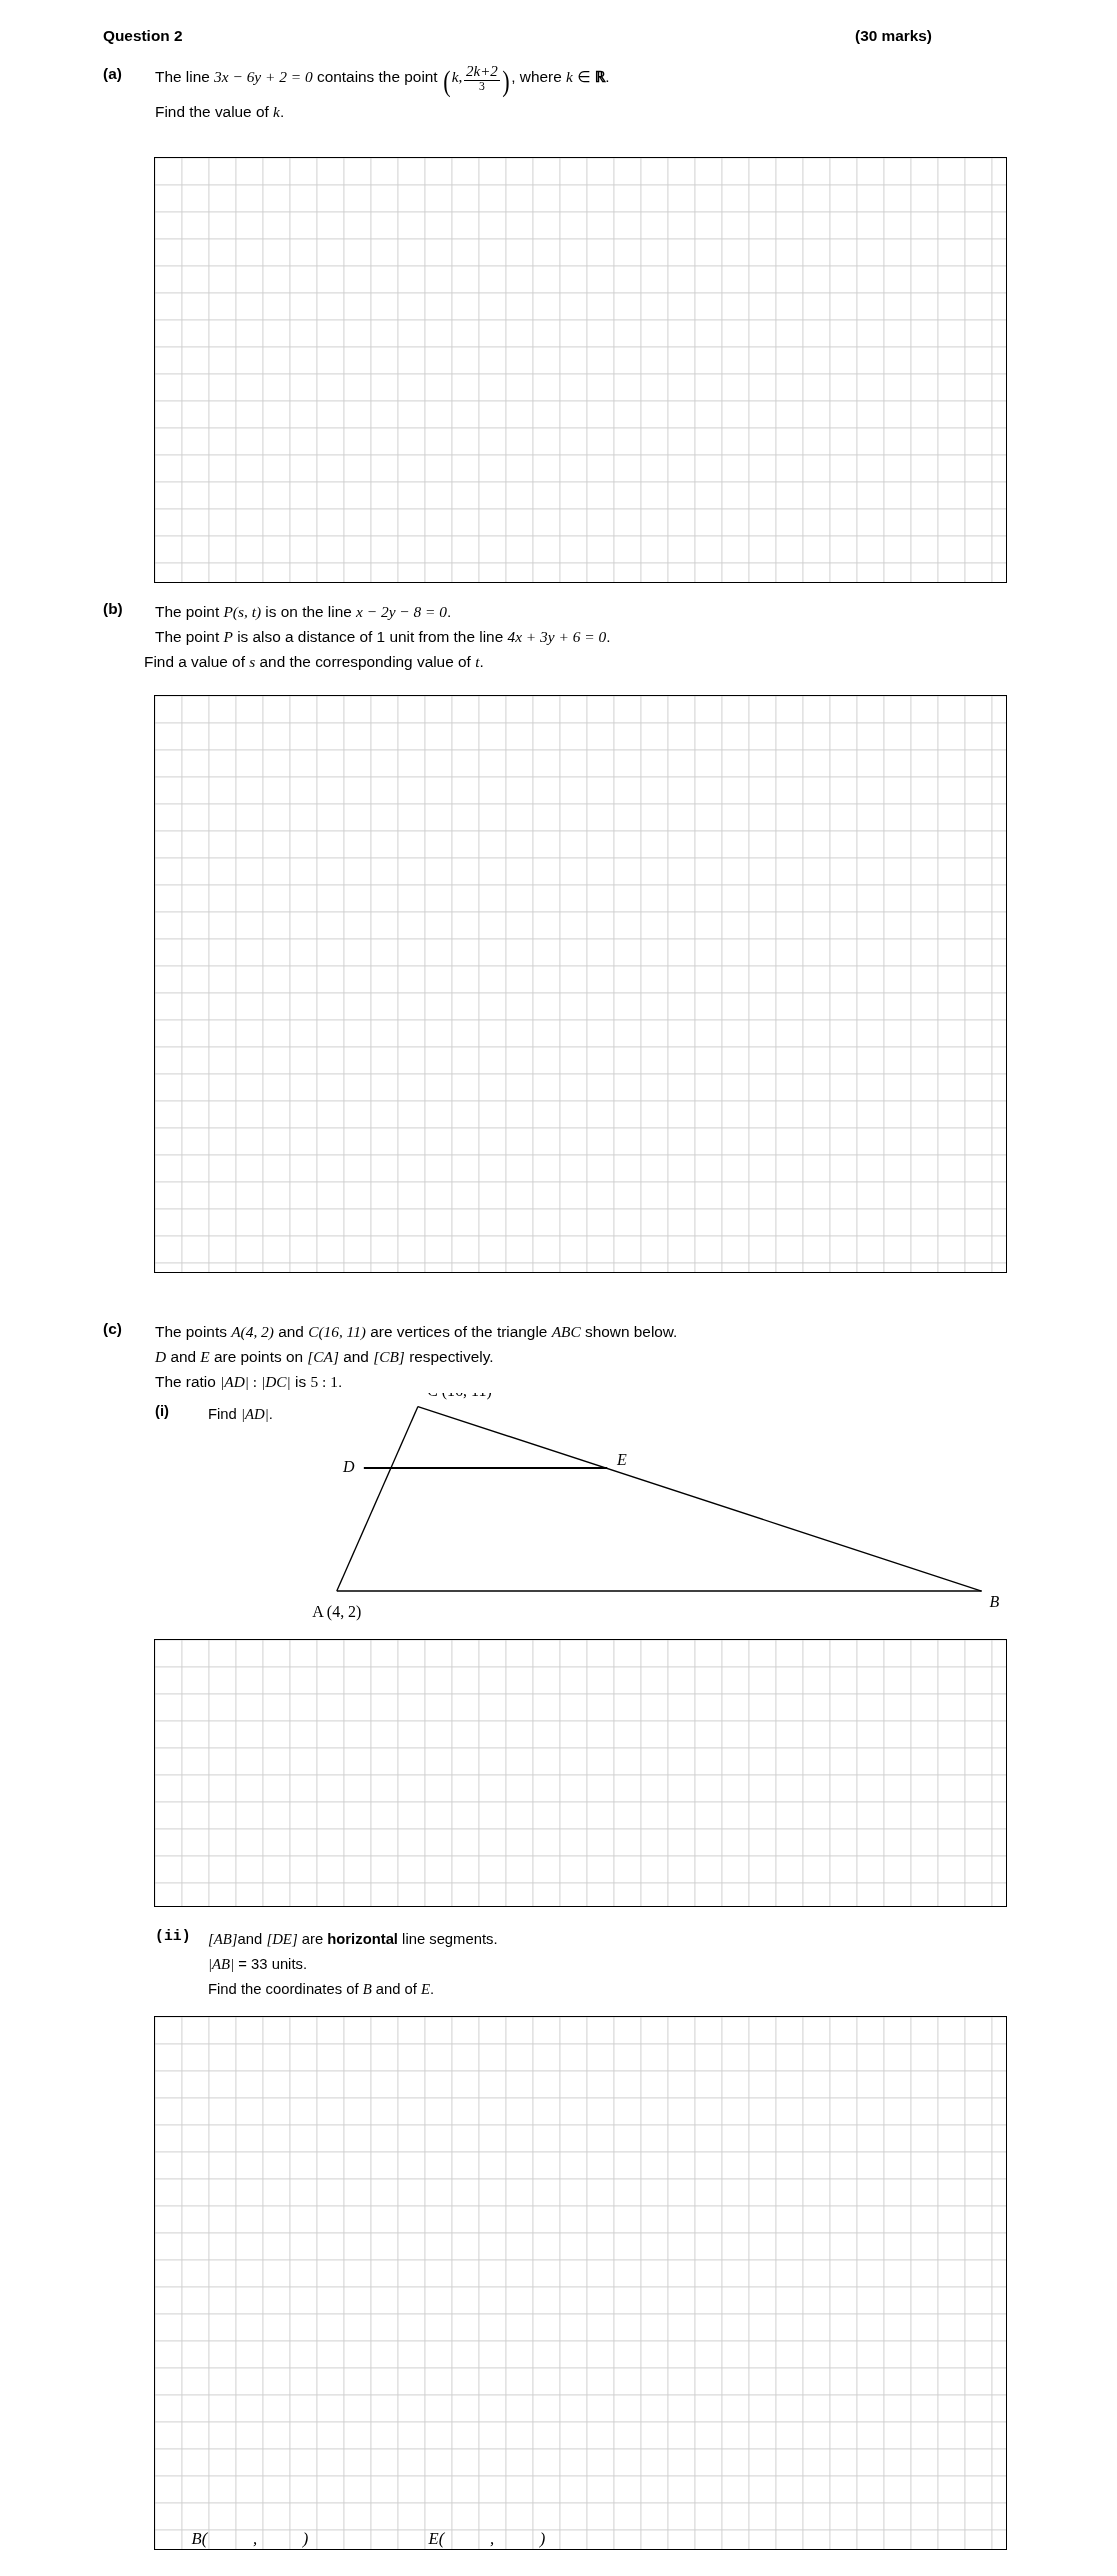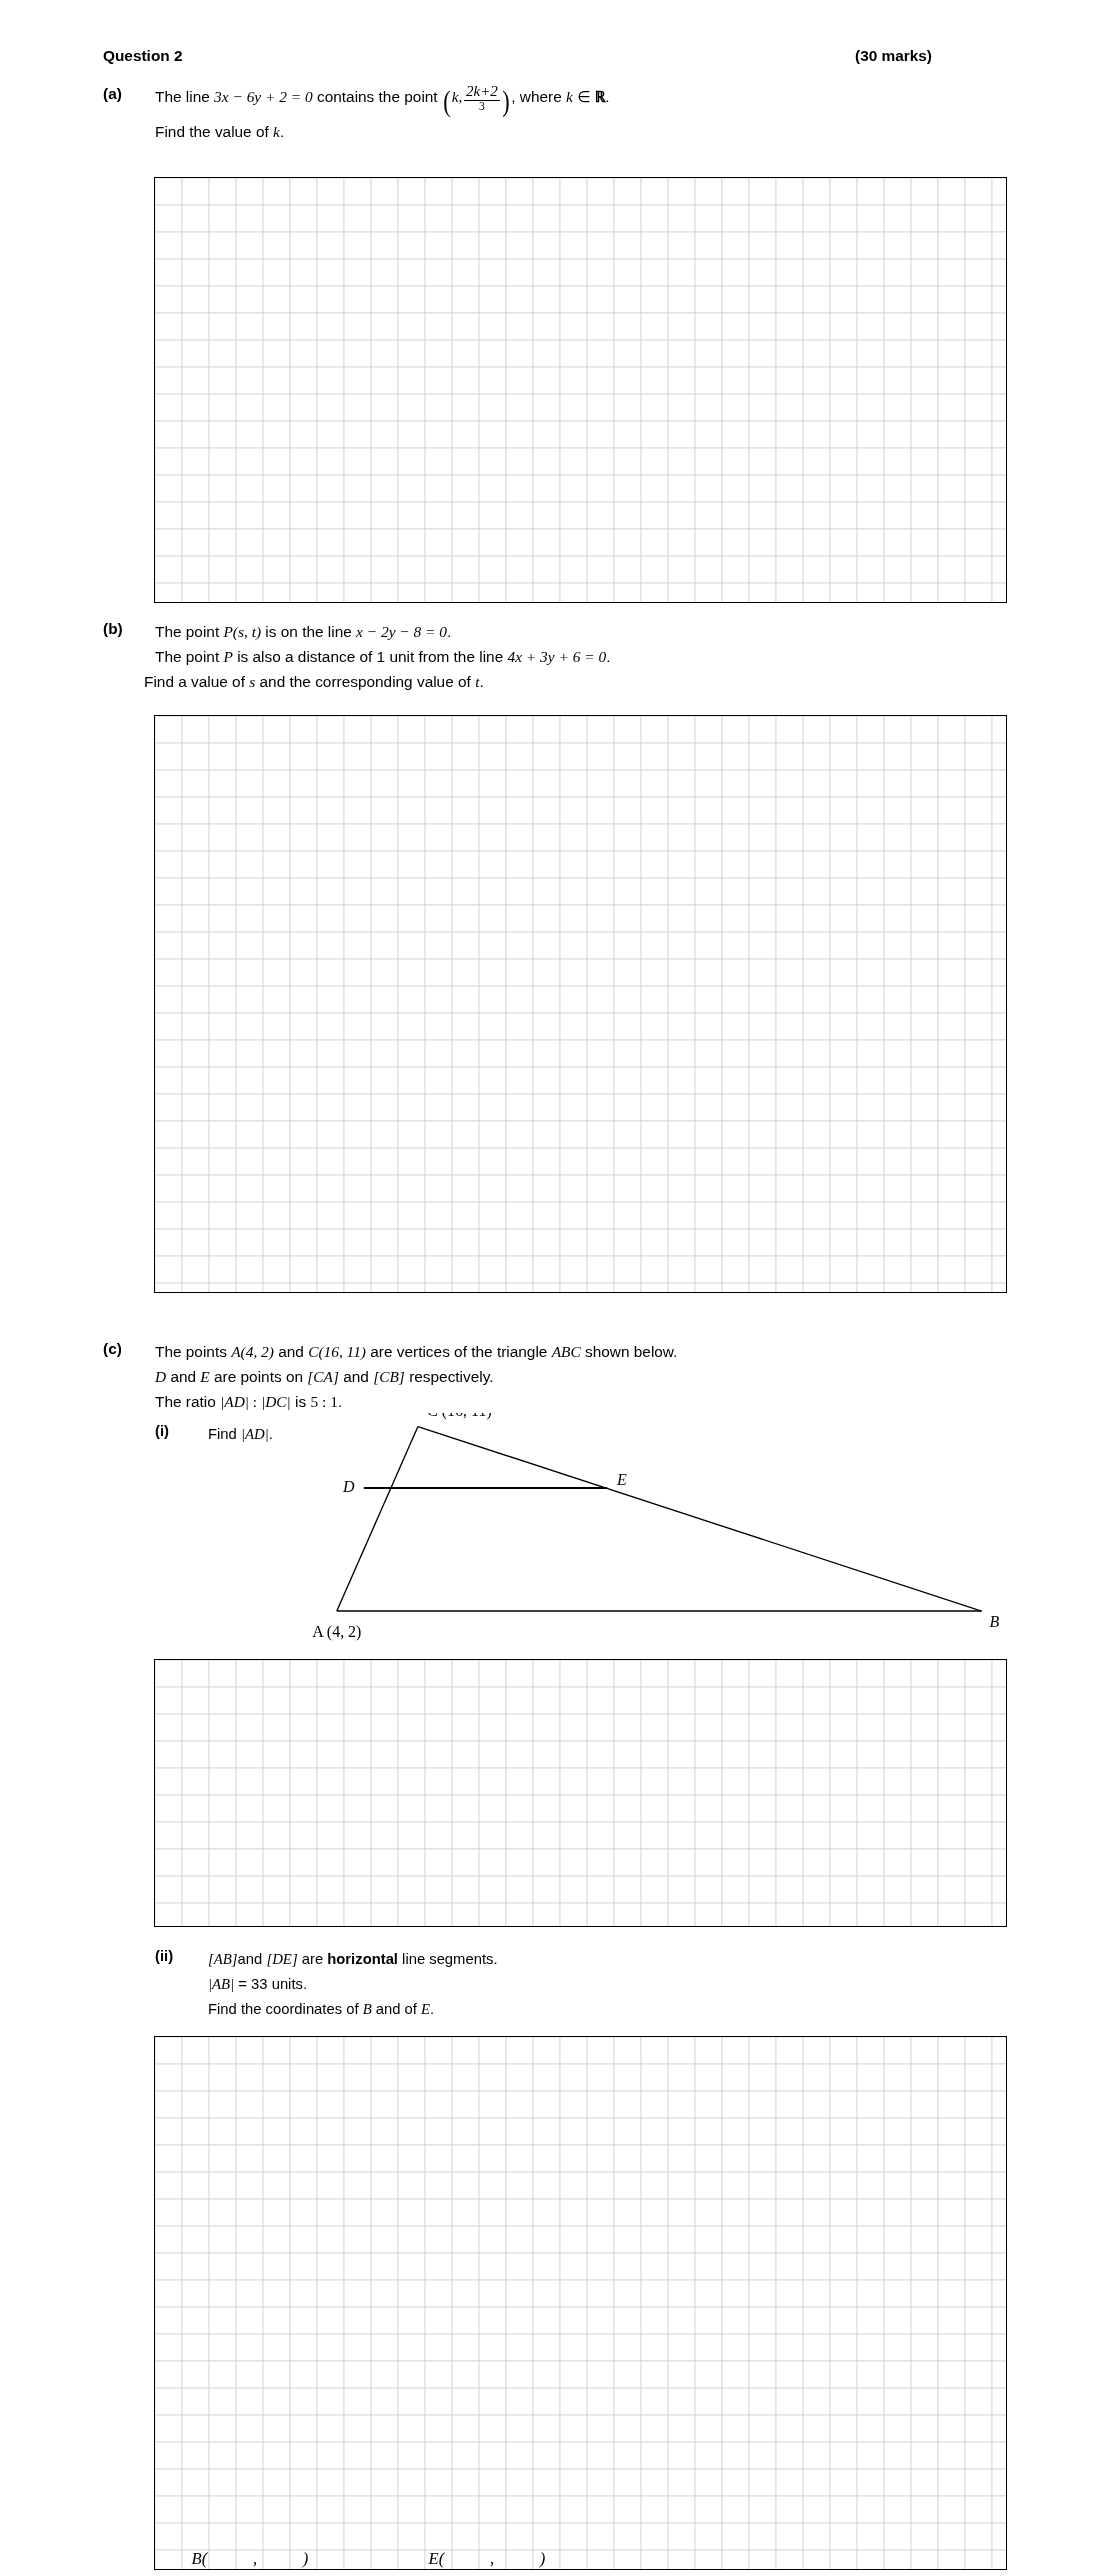--- a/index.html
+++ b/index.html
@@ -7,21 +7,21 @@
     background: #ffffff;
   }
   body {
     width: 1118px;
     height: 2576px;
     position: relative;
     font-family: "Liberation Sans", sans-serif;
     color: #000000;
     overflow: hidden;
   }
-  .page { position: absolute; inset: 0; margin-top: 20px; }
+  .page { position: absolute; inset: 0; }
 
   
   .hdr {
     position: absolute;
     top: 27px;
     font-weight: bold;
     font-size: 15.4px;
     letter-spacing: 0px;
     white-space: nowrap;
   }
@@ -194,21 +194,21 @@
       <text class="vlabel vlabel-n" x="215" y="5">C (16, 11)</text>
       <text class="vlabel vlabel-n" x="28" y="365">A (4, 2)</text>
       <text class="vlabel" x="1130" y="348">B</text>
       <text class="vlabel" x="78" y="128">D</text>
       <text class="vlabel" x="524" y="117">E</text>
     </svg>
   </div>
 
   <div class="grid" id="g2" style="top:1639px; height:268px;"></div>
 
-  <div class="sub-label" style="left:155px; top:1928px;">(ii)</div>
+  <div class="sub-label" style="left:155px; top:1928px;font-family:Liberation Mono, monospace;">(ii)</div>
 
   <div class="sub-body" style="left:208px; top:1928px;text-align:right;">
     <span class="mi">[AB]</span><span>and </span><span class="mi">[DE]</span><span>  are </span><span style="font-weight:bold">horizontal</span><span> line segments.</span>
   </div>
 
   <div class="sub-body" style="left:208px; top:1953px;">
     <span class="mi">|AB|</span><span> = 33 units.</span>
   </div>
 
   <div class="sub-body" style="left:208px; top:1978px;">

